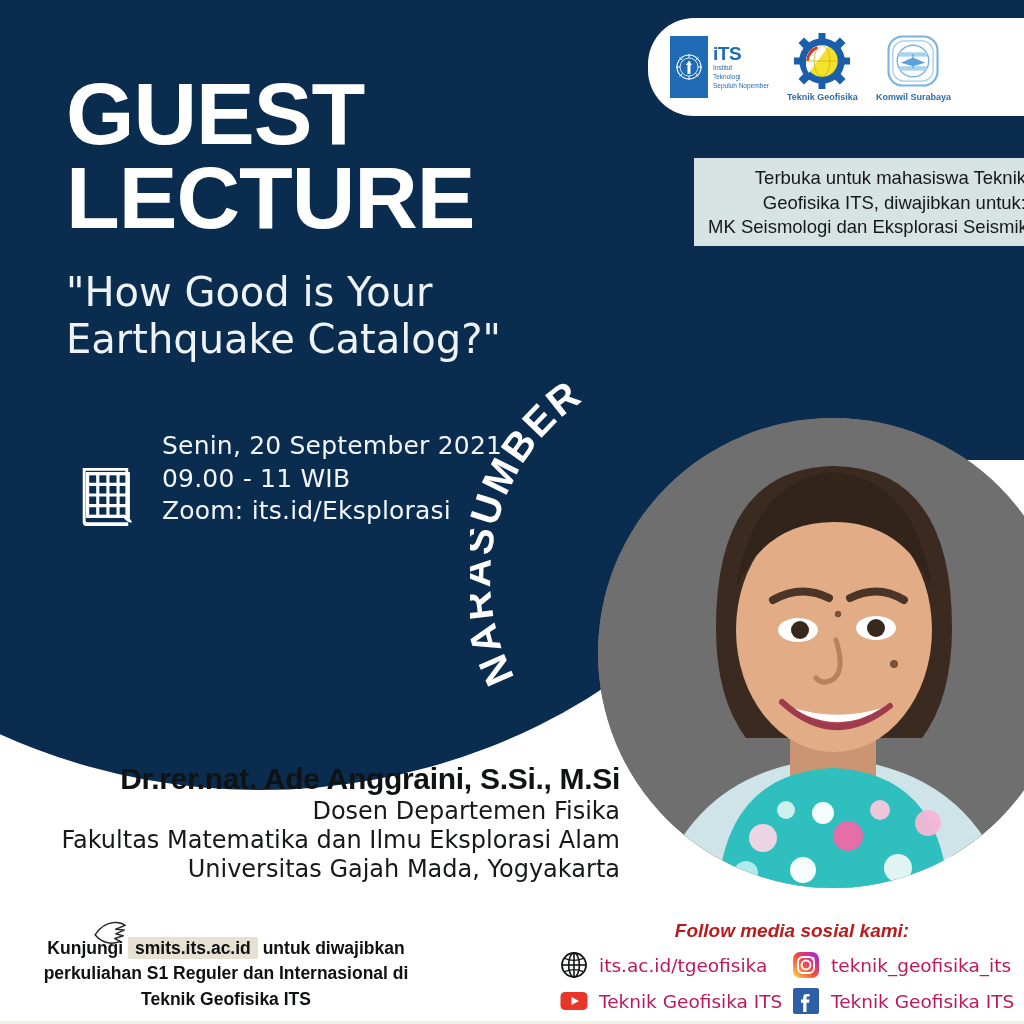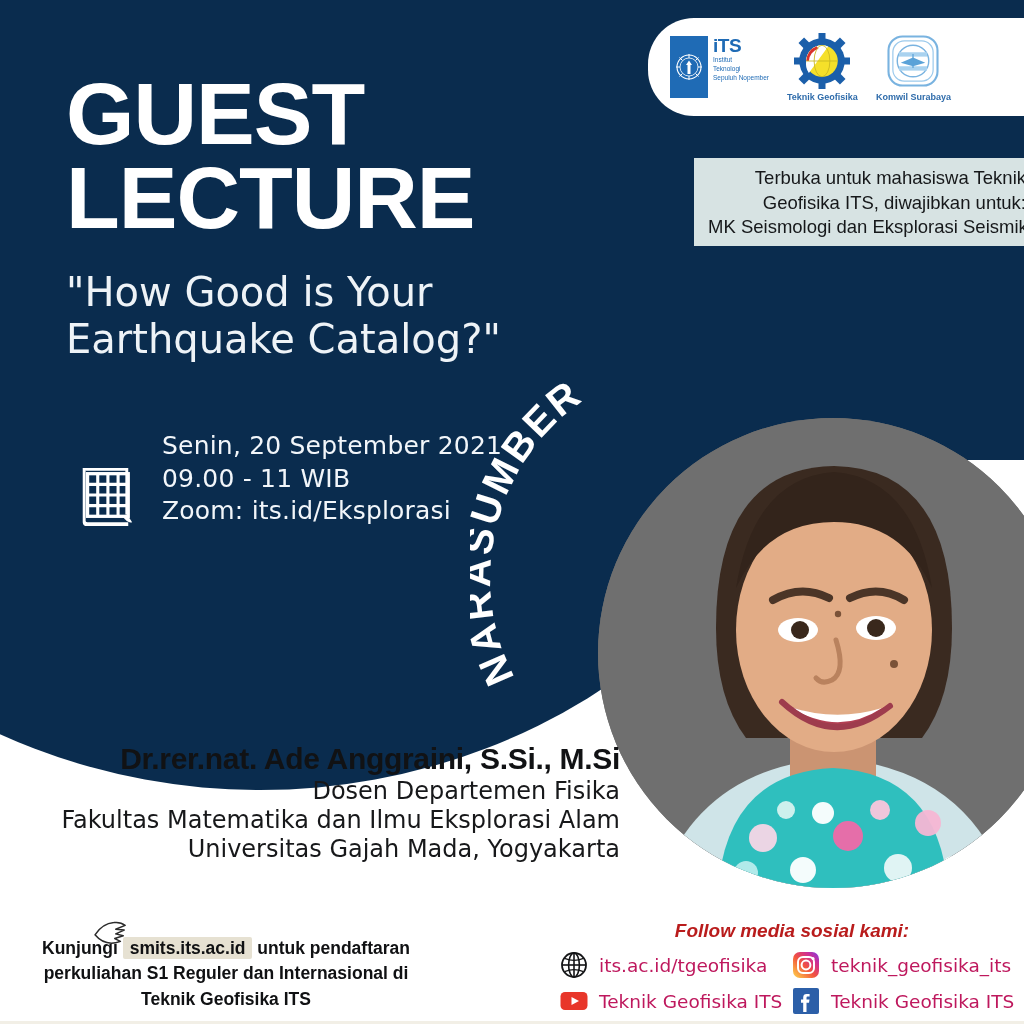--- a/index.html
+++ b/index.html
@@ -48,21 +48,21 @@
     background:#ffffff;
     border-radius:46px 0 0 46px;
     z-index:5;
     display:flex;
     align-items:center;
     padding-left:22px;
     box-sizing:border-box;
     gap:18px;
   }
   .logo-item{display:flex;flex-direction:column;align-items:center;}
-  .logo-its{display:flex;align-items:flex-start;gap:5px;}
+  .logo-its{display:flex;align-items:center;gap:5px;}
   .its-mark{
     width:38px;height:62px;background:#1f6bb5;
     display:flex;align-items:center;justify-content:center;
   }
   .its-words{display:flex;flex-direction:column;line-height:1;}
   .its-big{
     font-size:19px;font-weight:bold;color:#1f6bb5;letter-spacing:-0.5px;
     font-family:"Liberation Sans",sans-serif;
   }
   .its-sub{font-size:6.5px;color:#1f6bb5;line-height:1.25;margin-top:1px;}
@@ -145,20 +145,21 @@
 
   
   .speaker{
     position:absolute;left:0;top:742px;width:628px;z-index:14;
     text-align:right;padding-right:8px;box-sizing:border-box;
   }
   .sp-name{
     font-size:30px;font-weight:bold;color:#111214;
     font-family:"Liberation Sans",sans-serif;letter-spacing:-0.3px;
     line-height:1.15;
+    margin-top:20px;
   }
   .sp-line{
     font-size:24px;color:#17181a;line-height:1.22;
     font-family:"DejaVu Sans",sans-serif;
   }
 
   
   .foot-left{
     position:absolute;left:0;top:936px;width:452px;z-index:14;
     text-align:center;
@@ -378,21 +379,21 @@
   </div>
 
   <svg class="hand-icon" viewBox="0 0 40 34">
     <path d="M3 20 q8 -12 20 -13 q7 -1 12 3 l-10 4 l9 1 l-9 4 l8 2 l-9 3 l6 3 q-16 6 -27 -7 z" fill="#ffffff" stroke="#2b2b2b" stroke-width="1.6" stroke-linejoin="round"></path>
   </svg>
 
   <div class="foot-left">
     <div class="fl-row">
       <span>Kunjungi</span>
       <span class="chip">smits.its.ac.id</span>
-      <span>untuk pendaftaran</span>
+      <span>untuk diwajibkan</span>
     </div>
     <div class="fl-row">perkuliahan S1 Reguler dan Internasional di</div>
     <div class="fl-row">Teknik Geofisika ITS</div>
   </div>
 
   <div class="foot-right">
     <div class="follow">Follow media sosial kami:</div>
     <div class="sm-grid">
 
       <div class="sm-item">

